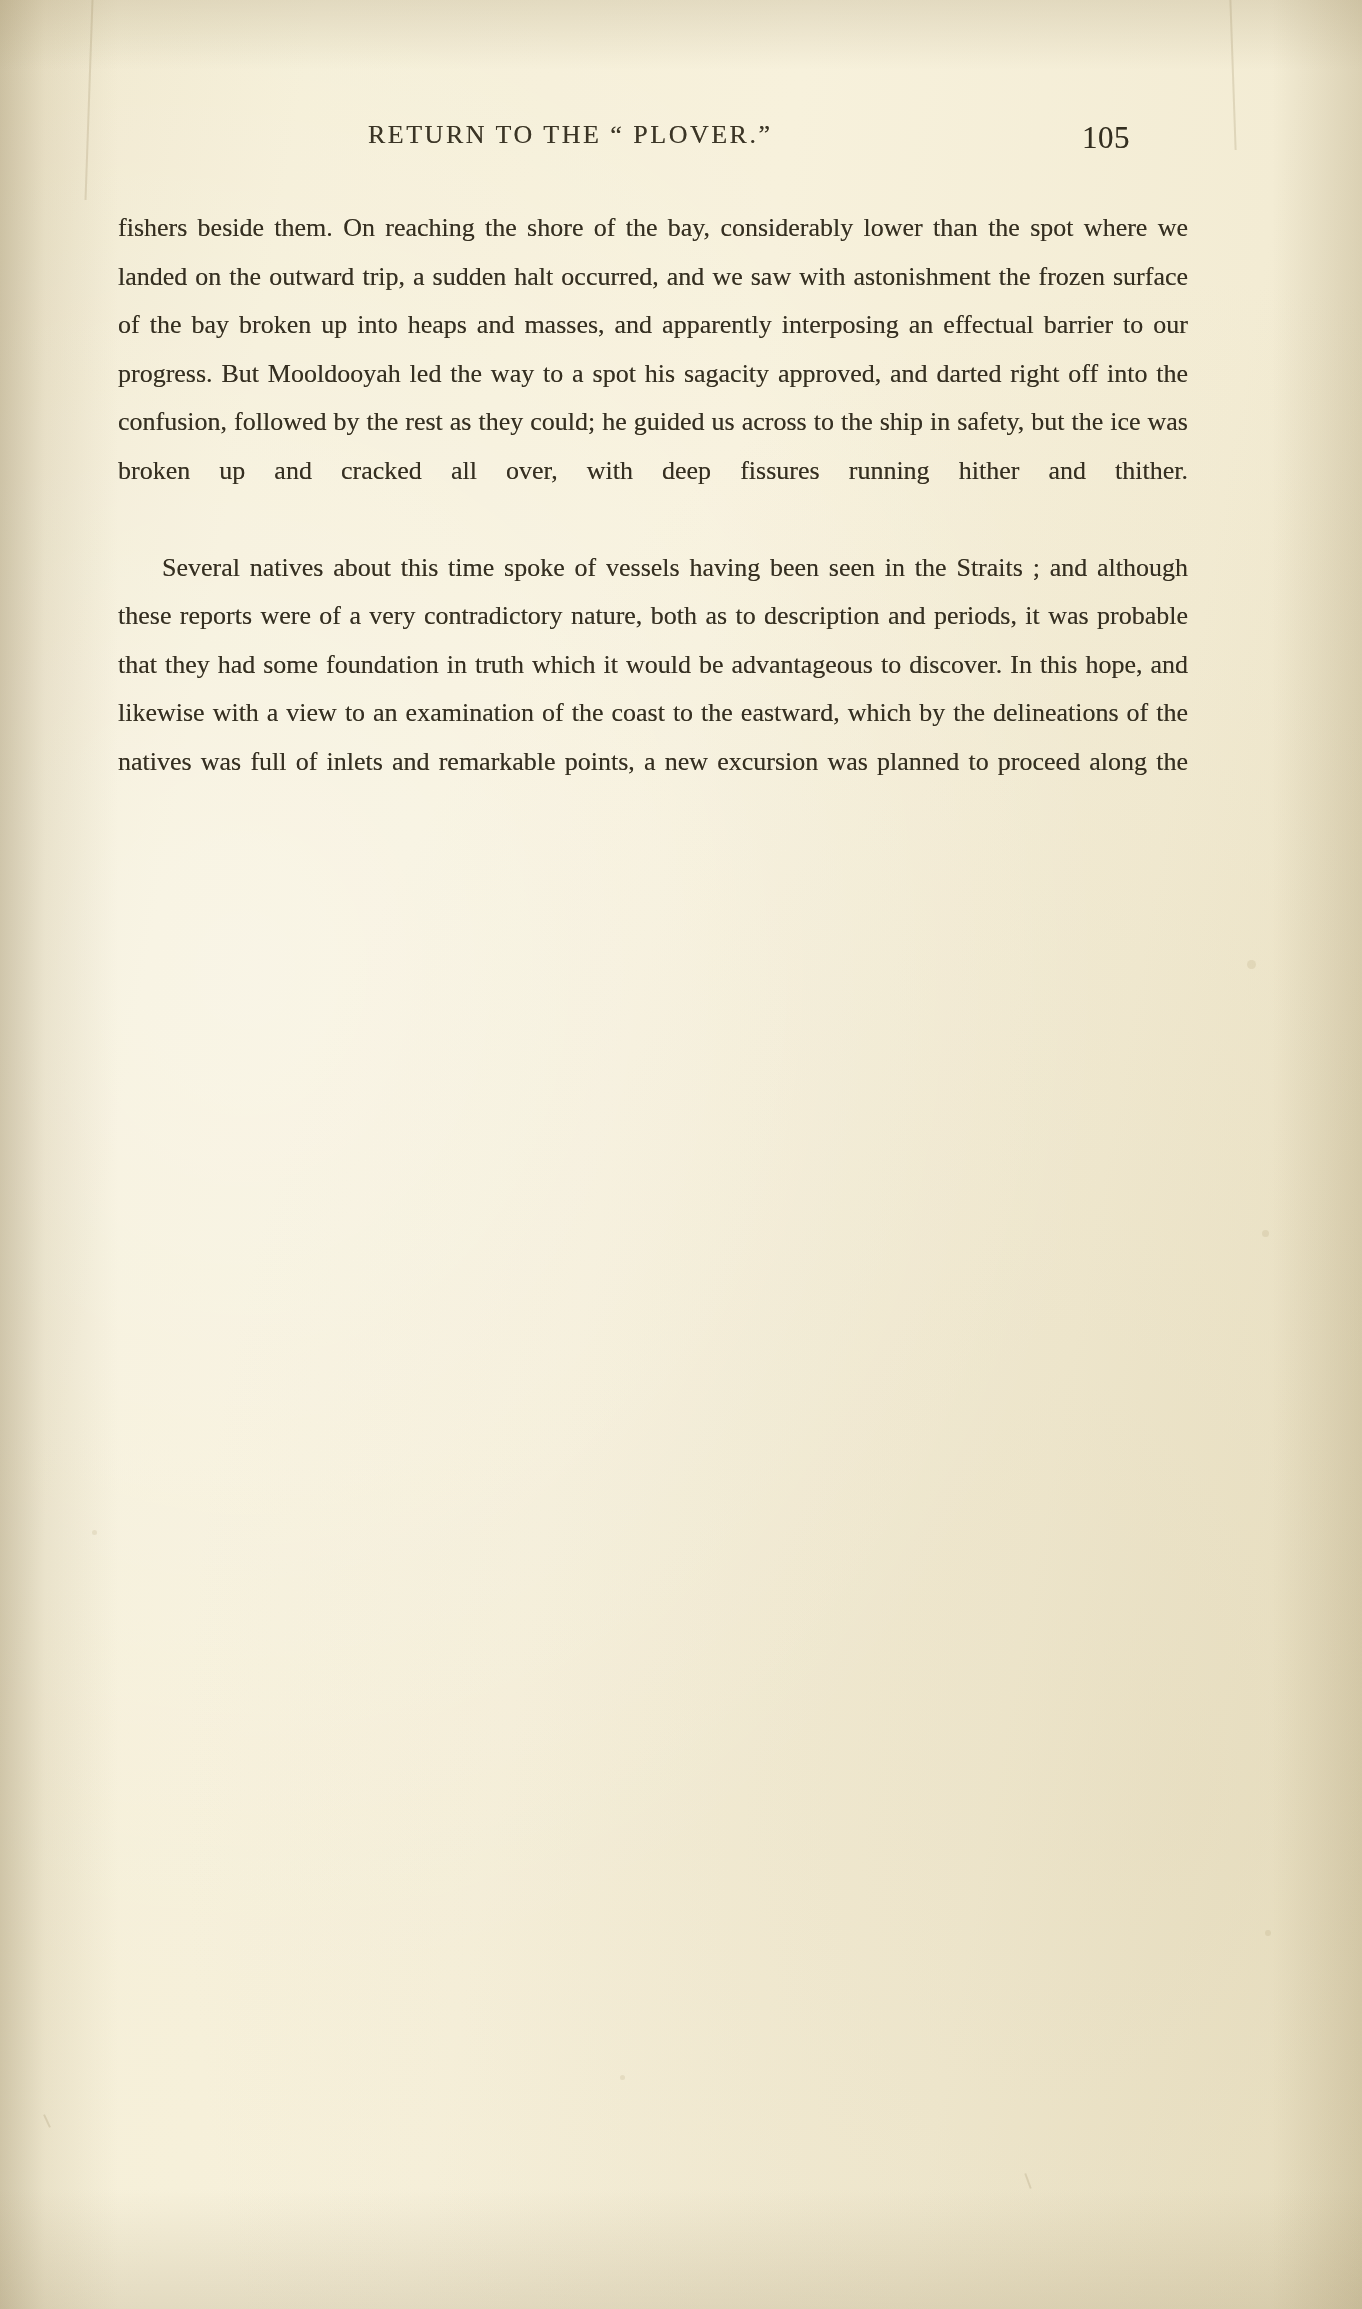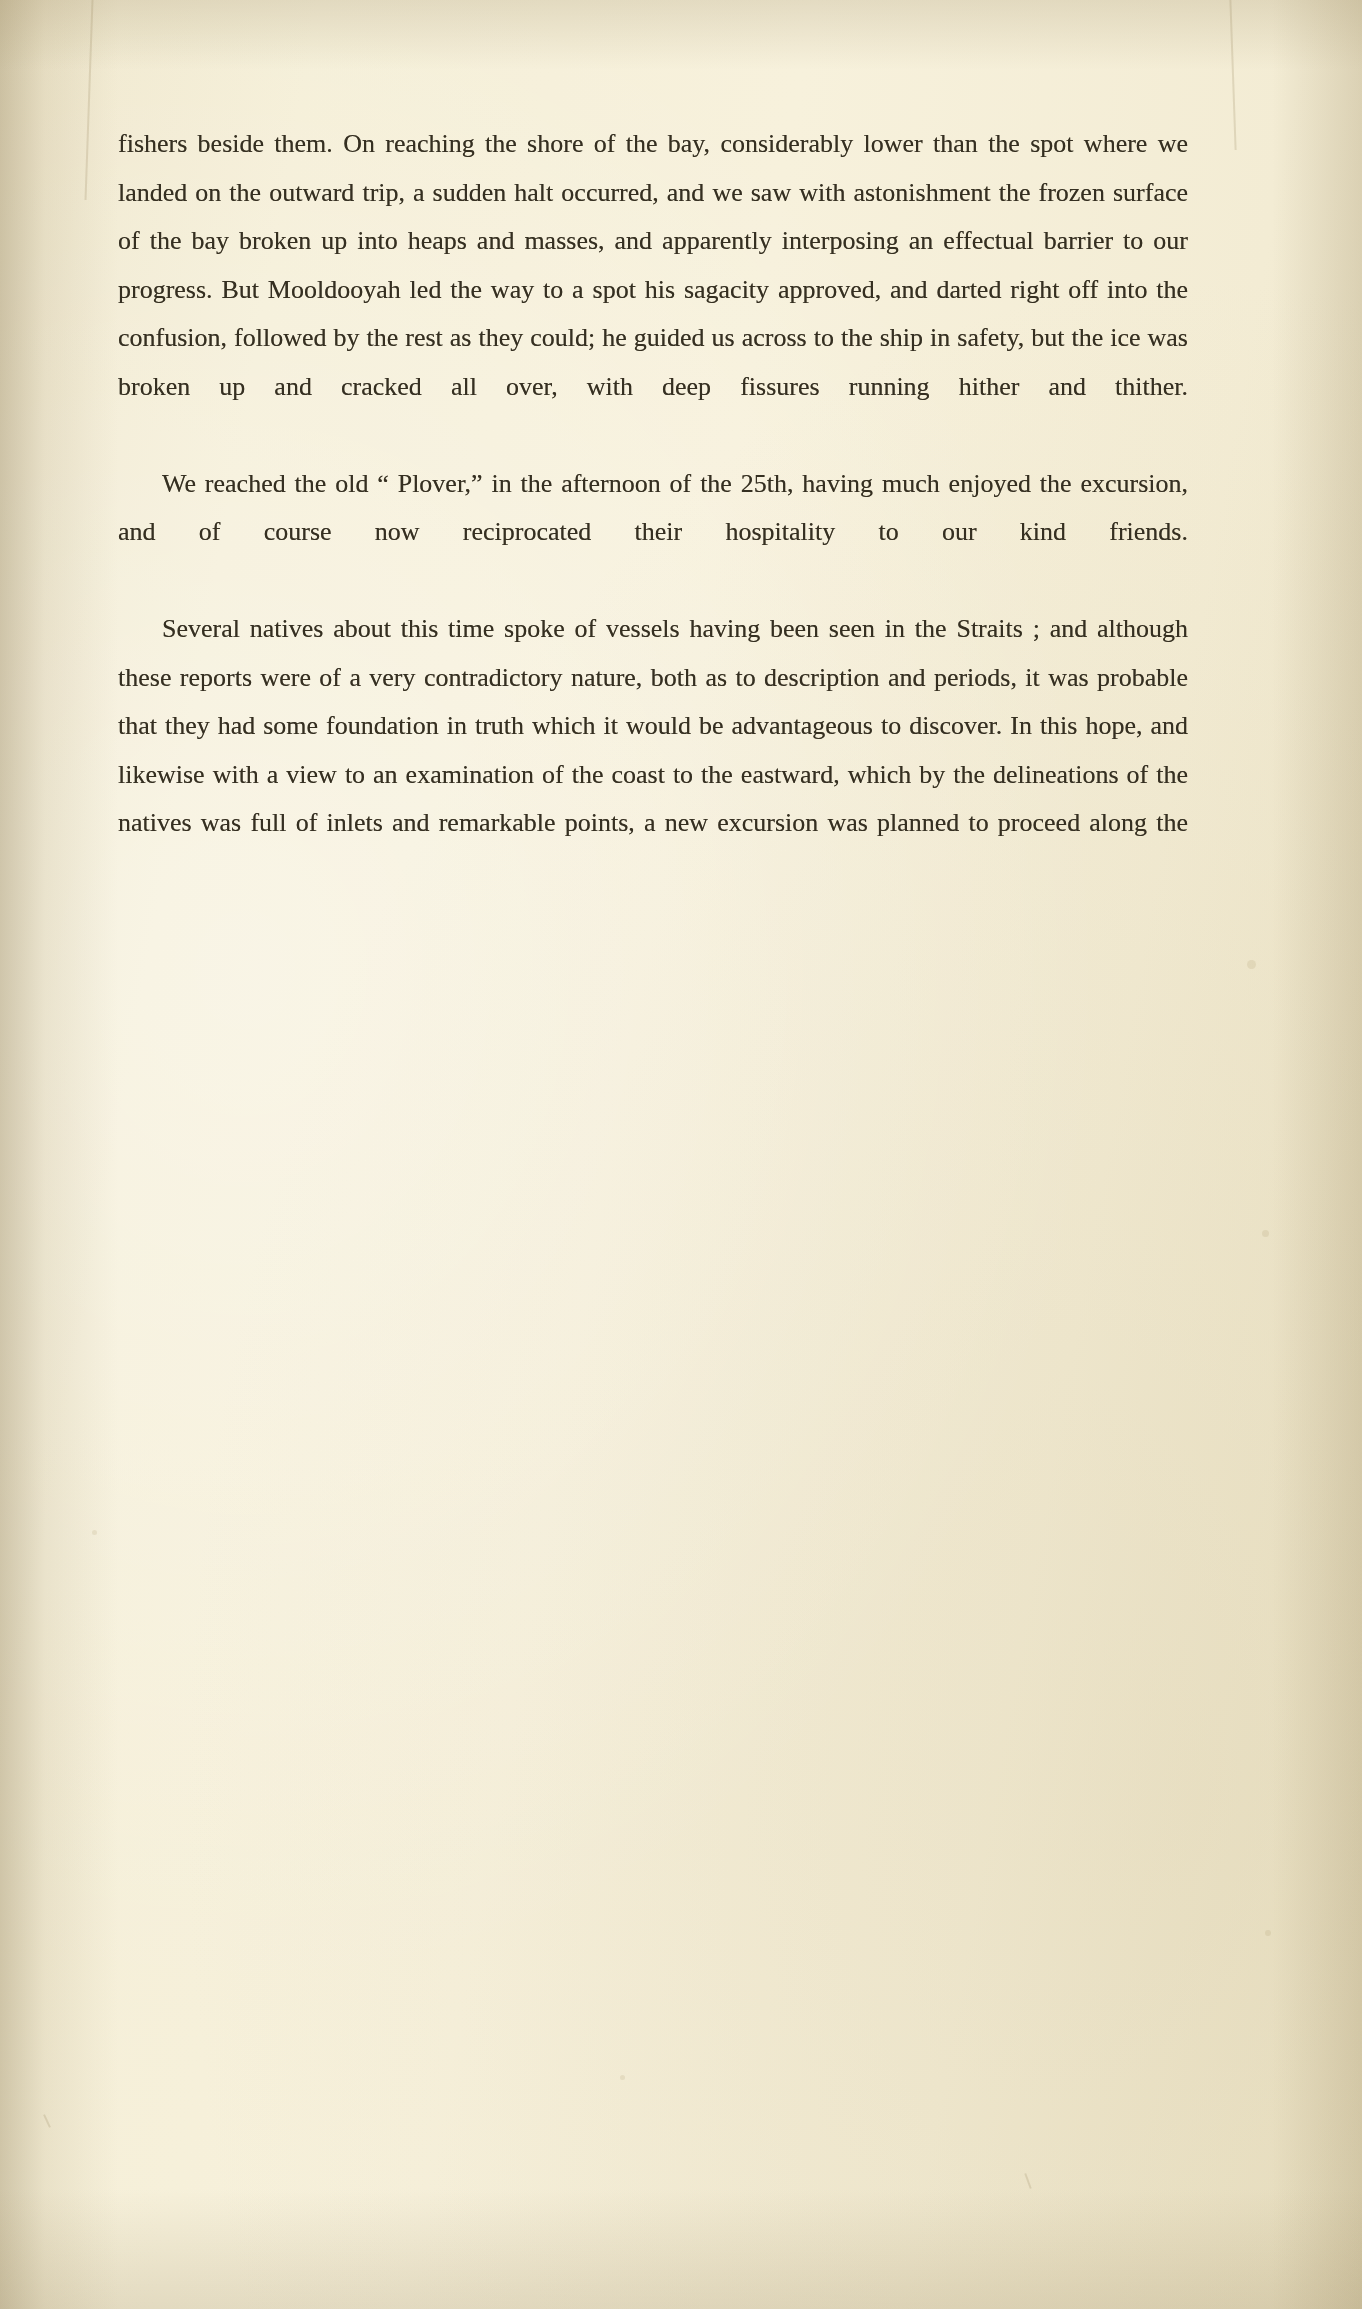--- a/index.html
+++ b/index.html
@@ -149,21 +149,24 @@
   <div class="speckle" style="left:92px; top:1530px; width:5px; height:5px;"></div>
   <div class="speckle" style="left:620px; top:2075px; width:5px; height:5px;"></div>
 
   <div class="scratch" style="left:88px; top:0px; width:2px; height:200px; transform: rotate(2deg);"></div>
   <div class="scratch" style="left:1232px; top:0px; width:2px; height:150px; transform: rotate(-2deg);"></div>
   <div class="scratch" style="left:40px; top:2120px; width:14px; height:2px; transform: rotate(65deg);"></div>
   <div class="scratch" style="left:1020px; top:2180px; width:16px; height:2px; transform: rotate(70deg);"></div>
 
   <div class="text-column">
 
+    <div class="running-head">
+      <span class="running-title">RETURN TO THE “ PLOVER.”</span>
+      <span class="page-number">105</span>
+    </div>
 
     <div class="body-text">
       <p>fishers beside them.   On reaching the shore of the bay, considerably lower than the spot where we landed on the outward trip, a sudden halt occurred, and we saw with astonishment the frozen surface of the bay broken up into heaps and masses, and apparently interposing an effectual barrier to our progress.  But Mooldooyah led the way to a spot his sagacity approved, and darted right off into the confusion, followed by the rest as they could; he guided us across to the ship in safety, but the ice was broken up and cracked all over, with deep fissures running hither and thither.</p>
-      <p class="indent">We reached the old “ Plover,” in the afternoon of the 25th, having much enjoyed the excursion, and of course now reciprocated their hospitality to our kind friends.</p>
       <p class="indent">Several natives about this time spoke of vessels having been seen in the Straits ; and although these reports were of a very contradictory nature, both as to description and periods, it was probable that they had some foundation in truth which it would be advantageous to discover.  In this hope, and likewise with a view to an examination of the coast to the eastward, which by the delineations of the natives was full of inlets and remarkable points, a new excursion was planned to proceed along the</p>
     </div>
 
   </div>
 </div>
 
 </body></html>

